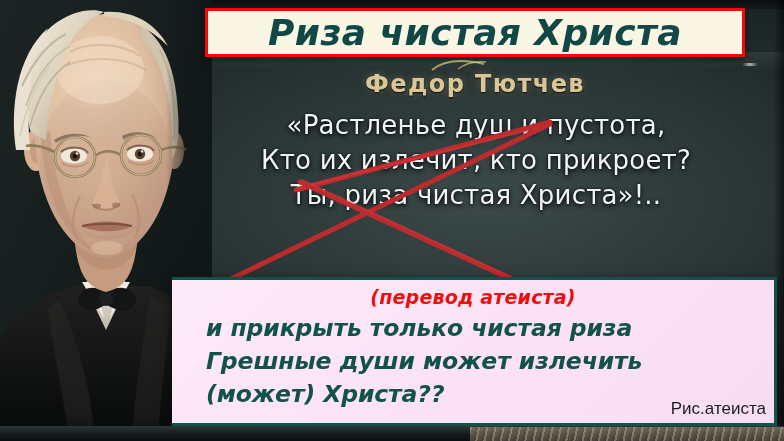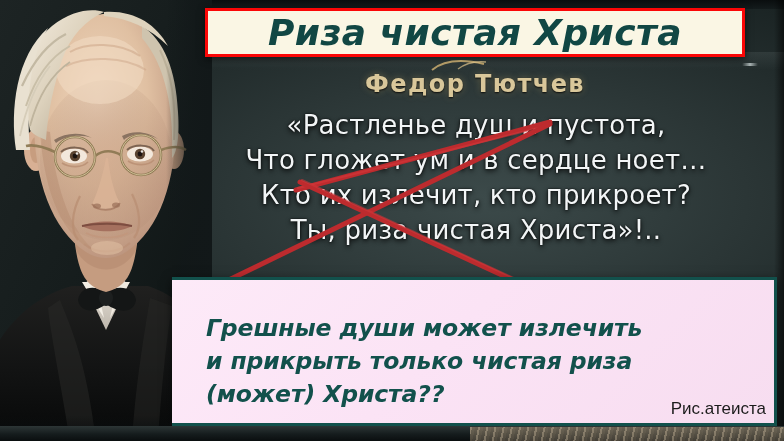--- a/index.html
+++ b/index.html
@@ -296,41 +296,41 @@
     <svg width="60" height="14" viewBox="0 0 60 14" xmlns="http://www.w3.org/2000/svg">
       <path d="M4 12 C 16 2, 34 1, 56 6" stroke="#c9ab6e" stroke-width="2" fill="none" opacity=".85"></path>
       <path d="M30 11 C 38 5, 48 3, 58 4" stroke="#e0c48b" stroke-width="1.4" fill="none" opacity=".7"></path>
     </svg>
   </div>
 
   <div class="author">Федор Тютчев</div>
 
   <div class="poem">
     <div>«Растленье душ и пустота,</div>
-    <div>Что гложет ум и в сердце ноет…</div>
     <div>Кто их излечит, кто прикроет?</div>
     <div>Ты, риза чистая Христа»!..</div>
   </div>
 
   <div class="cross">
     <svg width="360" height="190" viewBox="0 0 360 190" xmlns="http://www.w3.org/2000/svg">
       <line x1="96" y1="78" x2="350" y2="10" stroke="#bd2b2e" stroke-width="5" stroke-linecap="round"></line>
       <line x1="96" y1="78" x2="352" y2="182" stroke="#bd2b2e" stroke-width="0" stroke-linecap="round"></line>
       <line x1="98" y1="76" x2="346" y2="14" stroke="#d4383b" stroke-width="2" stroke-linecap="round" opacity=".6"></line>
       <line x1="8" y1="178" x2="350" y2="12" stroke="#bd2b2e" stroke-width="5" stroke-linecap="round"></line>
       <line x1="100" y1="70" x2="352" y2="186" stroke="#bd2b2e" stroke-width="5" stroke-linecap="round"></line>
       <line x1="102" y1="68" x2="348" y2="182" stroke="#d4383b" stroke-width="2" stroke-linecap="round" opacity=".55"></line>
     </svg>
   </div>
 
   <div class="panel">
     <div class="panel-inner">
+      <div class="panel-lead">(перевод атеиста)</div>
       <div class="panel-body">
+        <div>и прикрыть только чистая риза</div>
         <div>Грешные души может излечить</div>
-        <div>и прикрыть только чистая риза</div>
         <div>(может) Христа??</div>
       </div>
       <div class="panel-credit">Рис.атеиста</div>
     </div>
   </div>
 
   <div class="bg-bottom-strip"></div>
   <div class="bg-bottom-texture"></div>
 
 </div>

